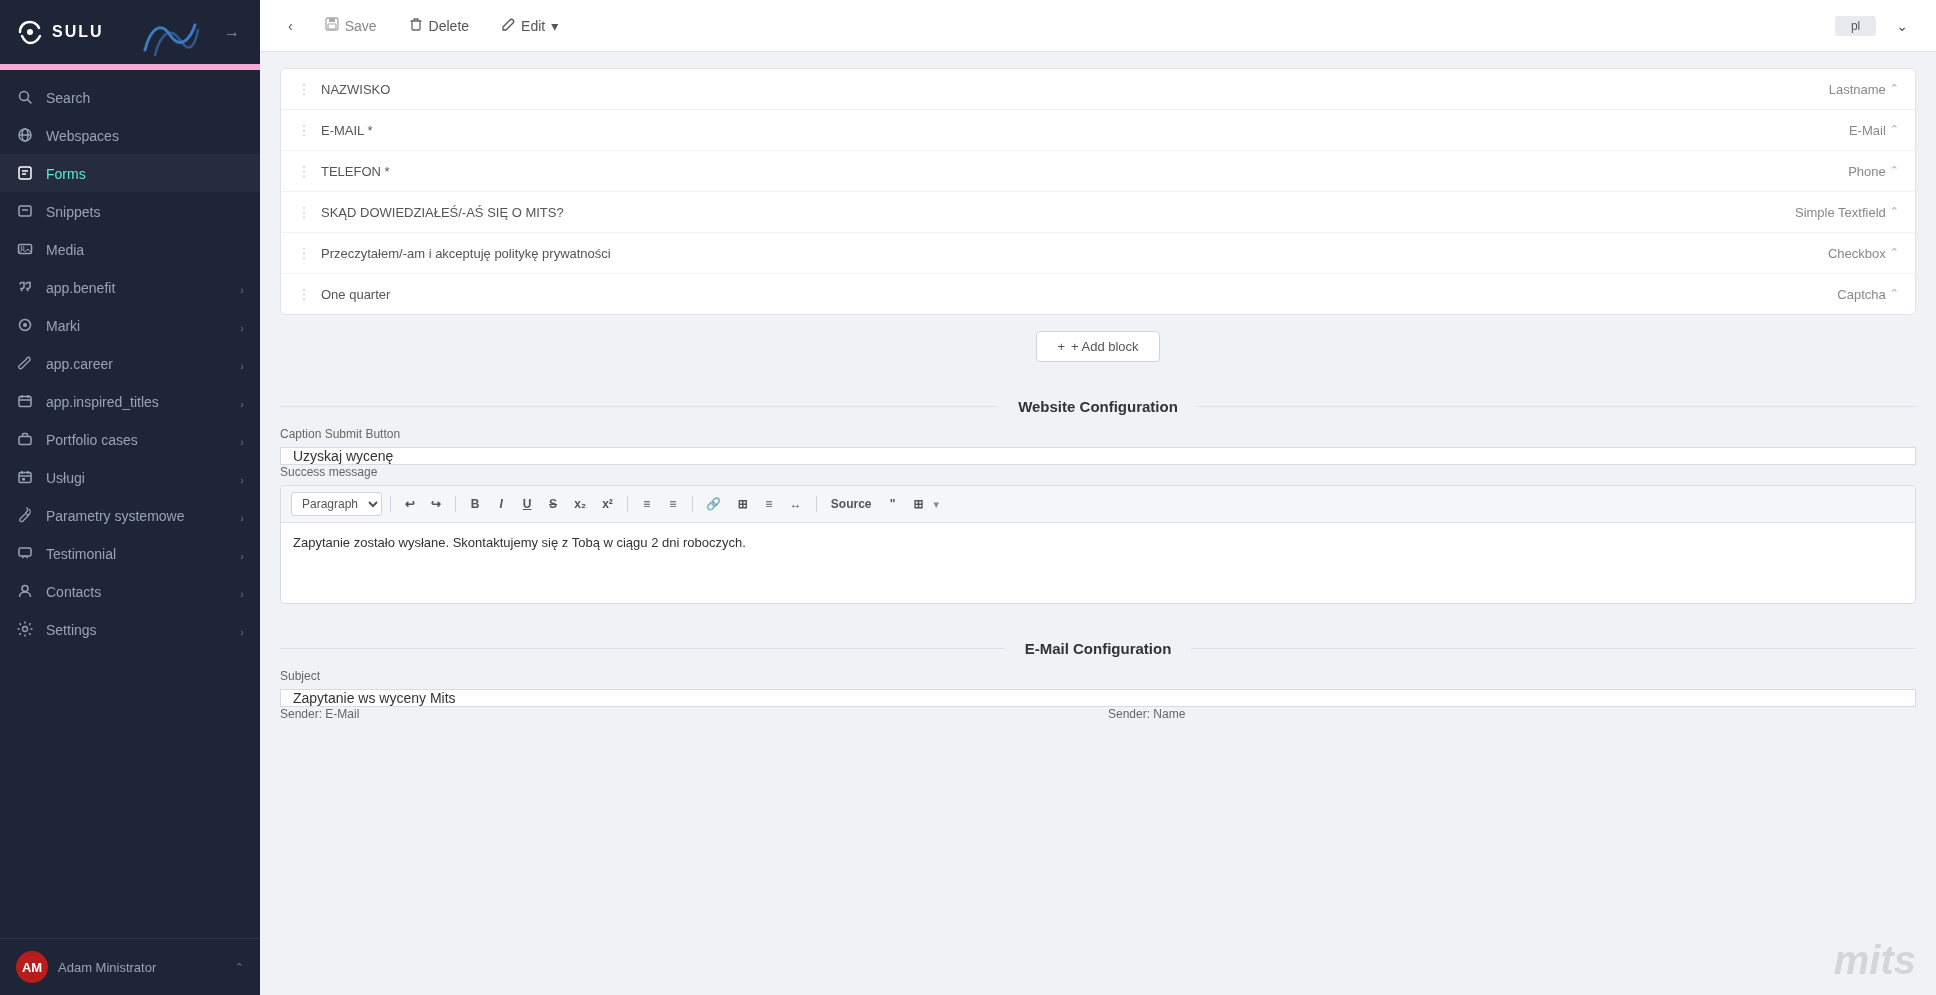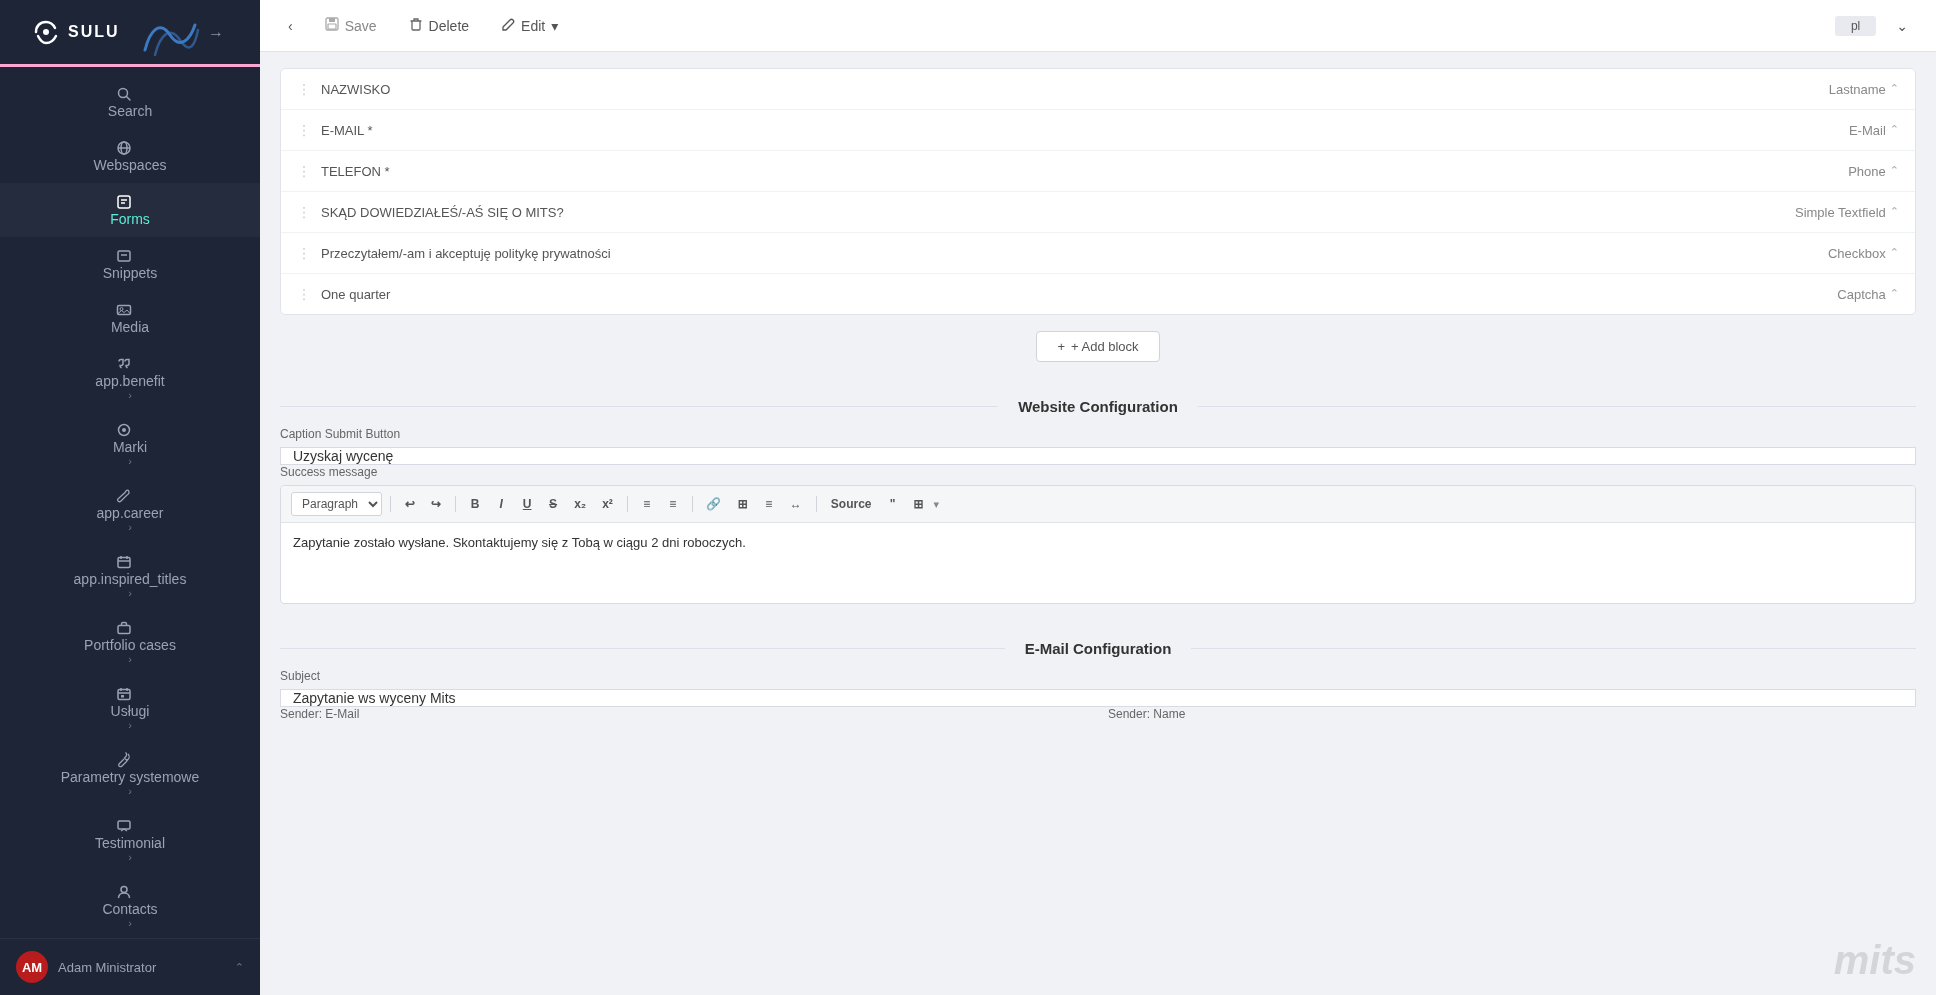--- a/index.html
+++ b/index.html
@@ -12,22 +12,22 @@
       background: #1e2536;
       display: flex;
       flex-direction: column;
       height: 100%;
       position: relative;
     }
     .sidebar-header {
       display: flex;
       align-items: center;
       justify-content: space-between;
-      padding: 18px 32px;
-      border-bottom: 3px solid #f9a8d4;
+      padding: 18px 16px;
+      border-bottom: 6px solid #f9a8d4;
     }
     .sidebar-logo {
       display: flex;
       align-items: center;
       gap: 8px;
       color: #fff;
       font-size: 16px;
       font-weight: 600;
       letter-spacing: 2px;
     }
@@ -43,28 +43,27 @@
       font-size: 16px;
       padding: 4px;
     }
     .sidebar-nav {
       flex: 1;
       overflow-y: auto;
       padding: 8px 0;
     }
     .nav-item {
       display: flex;
-      align-items: center;
+      align-items: flex-end;
       padding: 10px 16px;
       color: #9aa3b5;
       font-size: 14px;
       cursor: pointer;
       position: relative;
       transition: background 0.15s;
-      flex-direction: column;
     }
     .nav-item.active {
       background: #252c3e;
       color: #5eead4;
     }
     .nav-item .nav-icon {
       width: 18px;
       height: 18px;
       margin-right: 12px;
       flex-shrink: 0;

